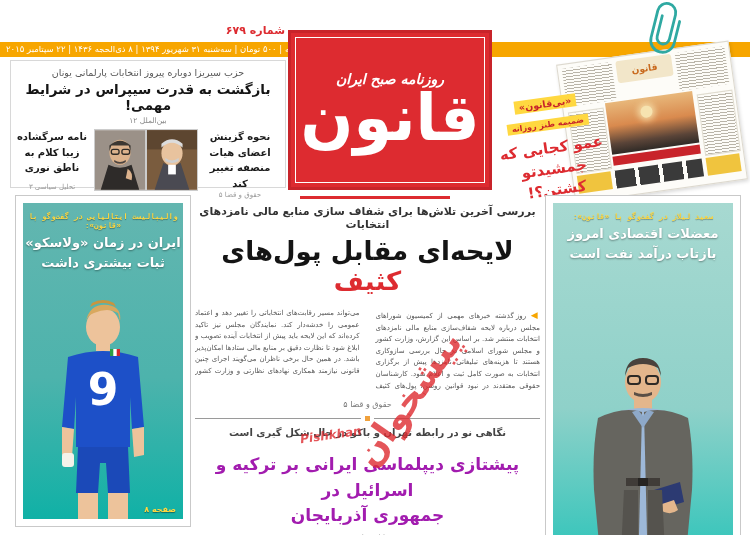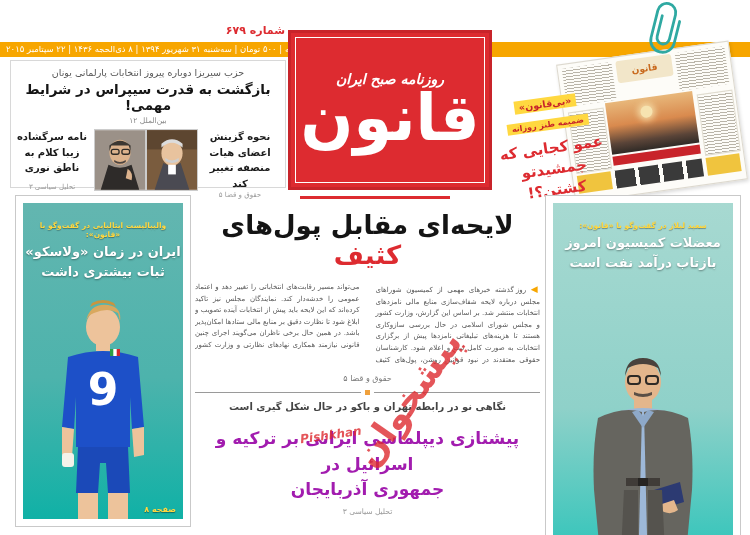--- a/index.html
+++ b/index.html
@@ -74,21 +74,21 @@
     transform:rotate(-55deg);pointer-events:none;}
   .watermark-latin{position:absolute;left:300px;top:428px;color:rgba(221,43,48,.8);font-size:12px;font-style:italic;
     font-weight:bold;transform:rotate(-8deg);pointer-events:none;direction:ltr;}
   
   .card{position:absolute;top:195px;background:#fff;border:1px solid #c9c9c9;box-sizing:border-box;padding:7px;}
   .card.left{left:15px;width:176px;height:332px;}
   .card.right{left:545px;width:196px;height:388px;}
   .card-photo{position:relative;width:100%;height:100%;overflow:hidden;text-align:center;}
   .card.left .card-photo{background:linear-gradient(#63b6b0 0%,#4db3ac 55%,#10b1a6 100%);}
   .card.right .card-photo{background:linear-gradient(#a7d9d1 0%,#8fd1c9 55%,#25c3b8 100%);}
-  .card-kicker{color:#ffd840;font-size:7.5px;font-weight:700;padding-top:18px;text-shadow:0 1px 1px rgba(0,0,0,.35);}
+  .card-kicker{color:#ffd840;font-size:7.5px;font-weight:700;padding-top:9px;text-shadow:0 1px 1px rgba(0,0,0,.35);font-family:Liberation Mono, monospace;}
   .card-headline{color:#fff;font-size:13px;font-weight:900;line-height:1.55;margin-top:3px;
     text-shadow:0 1px 2px rgba(0,0,0,.4);}
   .page-ref{position:absolute;bottom:5px;color:#ffd840;font-size:8px;font-weight:700;text-shadow:0 1px 1px rgba(0,0,0,.4);}
   .page-ref.br{right:7px;} .page-ref.bl{left:7px;}
   .figure-svg{position:absolute;bottom:0;left:50%;transform:translateX(-50%);}
 </style>
 </head>
 <body>
 
 <div class="page">
@@ -164,20 +164,21 @@
   <div class="promo">
     <div>
       <span class="promo-badge">«بی‌قانون»</span><br>
       <span class="promo-badge small">ضمیمه طنز روزانه</span>
     </div>
     <div class="promo-headline">عمو کجایی که جمشیدتو کشتن؟!</div>
   </div>
 
   <div class="lead-rule"></div>
   <div class="lead">
+    <div class="lead-kicker">بررسی آخرین تلاش‌ها برای شفاف سازی منابع مالی نامزدهای انتخابات</div>
     <div class="lead-headline">
       <span>لایحه‌ای مقابل پول‌های</span>
       <span class="red">کثیف</span>
     </div>
     <div class="lead-body">
       <span class="lead-marker">◀</span>
       <span>روز گذشته خبرهای مهمی از کمیسیون شوراهای مجلس درباره لایحه شفاف‌سازی منابع مالی نامزدهای انتخابات منتشر شد. بر اساس این گزارش، وزارت کشور و مجلس شورای اسلامی در حال بررسی سازوکاری هستند تا هزینه‌های تبلیغاتی نامزدها پیش از برگزاری انتخابات به صورت کامل ثبت و اعلام شود. کارشناسان حقوقی معتقدند در نبود قوانین روشن، پول‌های کثیف می‌تواند مسیر رقابت‌های انتخاباتی را تغییر دهد و اعتماد عمومی را خدشه‌دار کند. نمایندگان مجلس نیز تاکید کرده‌اند که این لایحه باید پیش از انتخابات آینده تصویب و ابلاغ شود تا نظارت دقیق بر منابع مالی ستادها امکان‌پذیر باشد. در همین حال برخی ناظران می‌گویند اجرای چنین قانونی نیازمند همکاری نهادهای نظارتی و وزارت کشور است و بدون ضمانت اجرایی، شفافیت مالی در حد شعار باقی خواهد ماند.</span>
     </div>
     <div class="lead-section">حقوق و قضا ۵</div>
 
@@ -226,21 +227,21 @@
         <rect x="70" y="196" width="20" height="26" fill="#edc39b"></rect>
       </svg>
       <div class="page-ref br">صفحه ۸</div>
     </div>
   </div>
 
   <div class="card right">
     <div class="card-photo">
       <div class="card-kicker">سعید لیلاز در گفت‌وگو با «قانون»:</div>
       <div class="card-headline">
-        <span>معضلات کمیسیون امروز</span><br>
+        <span>معضلات اقتصادی امروز</span><br>
         <span>بازتاب درآمد نفت است</span>
       </div>
       <svg class="figure-svg" width="150" height="225" viewBox="0 0 150 225">
         <ellipse cx="75" cy="32" rx="18" ry="21" fill="#e3b68c"></ellipse>
         <path d="M57 26 Q58 8 75 8 Q92 8 93 26 L90 18 Q75 10 60 18 Z" fill="#4a423c"></path>
         <rect x="60" y="26" width="12" height="8" rx="3" fill="none" stroke="#2e2a26" stroke-width="2"></rect>
         <rect x="78" y="26" width="12" height="8" rx="3" fill="none" stroke="#2e2a26" stroke-width="2"></rect>
         <path d="M66 42 Q75 46 84 42 L84 45 Q75 49 66 45 Z" fill="#5a4f46"></path>
         <rect x="66" y="50" width="18" height="10" fill="#e3b68c"></rect>
         <path d="M50 62 Q75 54 100 62 L104 120 L100 225 L50 225 L46 120 Z" fill="#9db8d8"></path>

